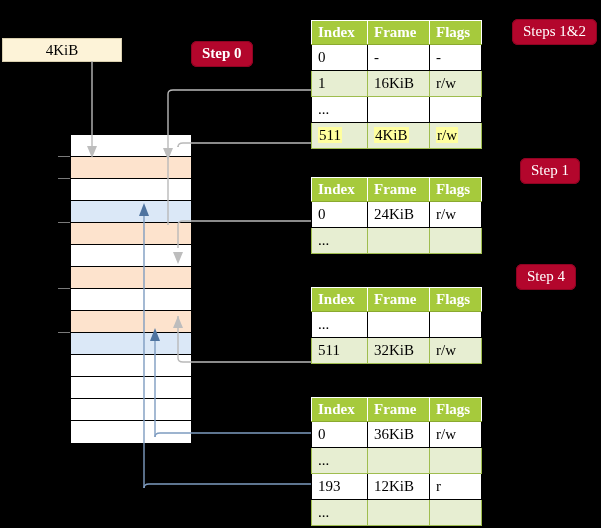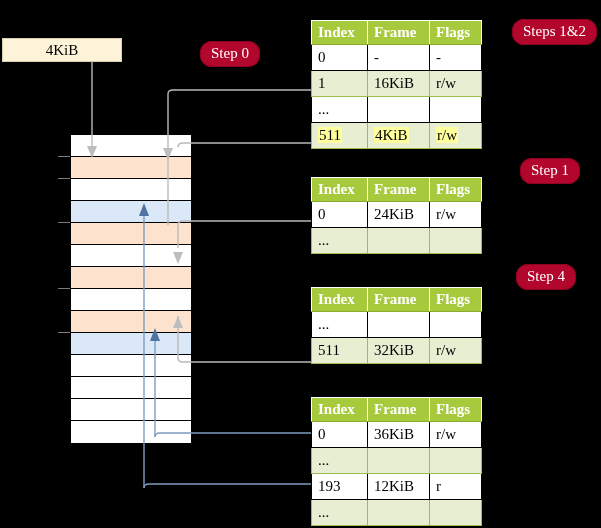--- a/index.html
+++ b/index.html
@@ -12,21 +12,21 @@
 
   
   .badge{
     position:absolute;
     background:#b3062c;
     color:#ffffff;
     font-family:"Liberation Serif", serif;
     font-size:15px;
     line-height:1;
     padding:5px 11px 6px 11px;
-    border-radius:12px;
+    border-radius:6px;
     white-space:nowrap;
     box-shadow:0 0 0 1px #8e0322 inset;
   }
 
   
   .kbox{
     position:absolute;
     background:#fdf3d8;
     border:1px solid #d9cfae;
     font-size:15px;
@@ -99,21 +99,21 @@
 </style>
 </head>
 <body>
 
 <div class="canvas">
 
   <div class="kbox" style="left:2px;top:38px;width:118px;height:22px;">
     <span>4KiB</span>
   </div>
 
-  <div class="badge" style="left:200px;top:41px;">
+  <div class="badge" style="left:191px;top:41px;font-weight:bold;">
     <span>Step 0</span>
   </div>
   <div class="badge" style="left:512px;top:19px;">
     <span>Steps 1&amp;2</span>
   </div>
   <div class="badge" style="left:520px;top:158px;">
     <span>Step 1</span>
   </div>
   <div class="badge" style="left:516px;top:264px;font-family:Liberation Serif, serif;">
     <span>Step 4</span>

